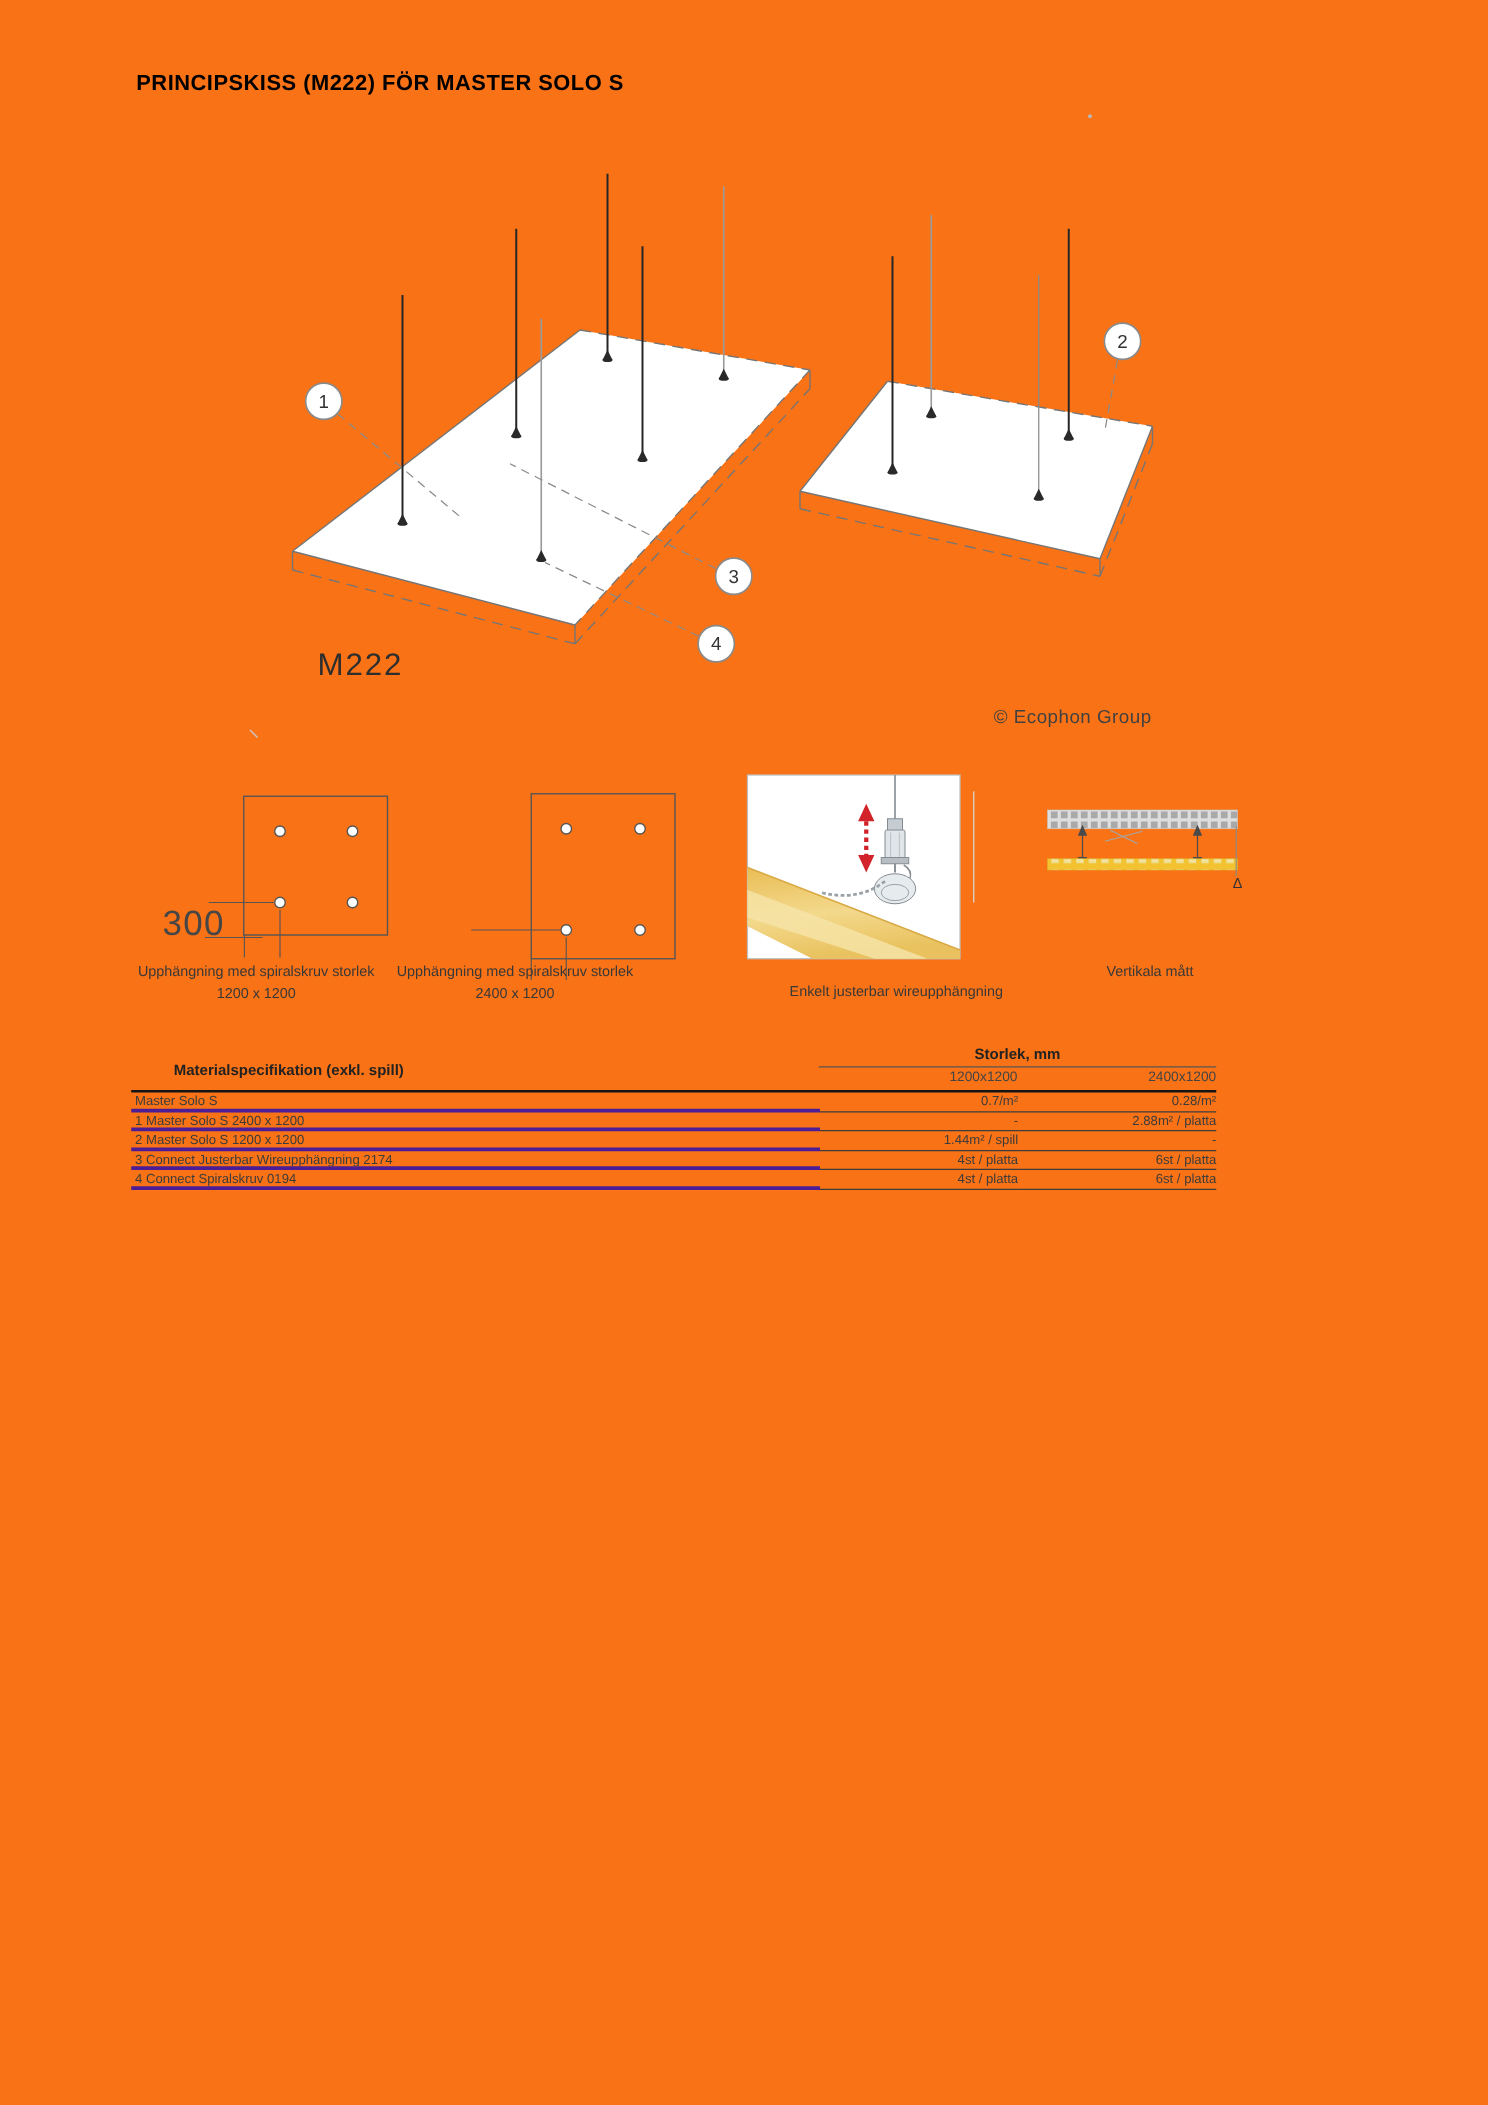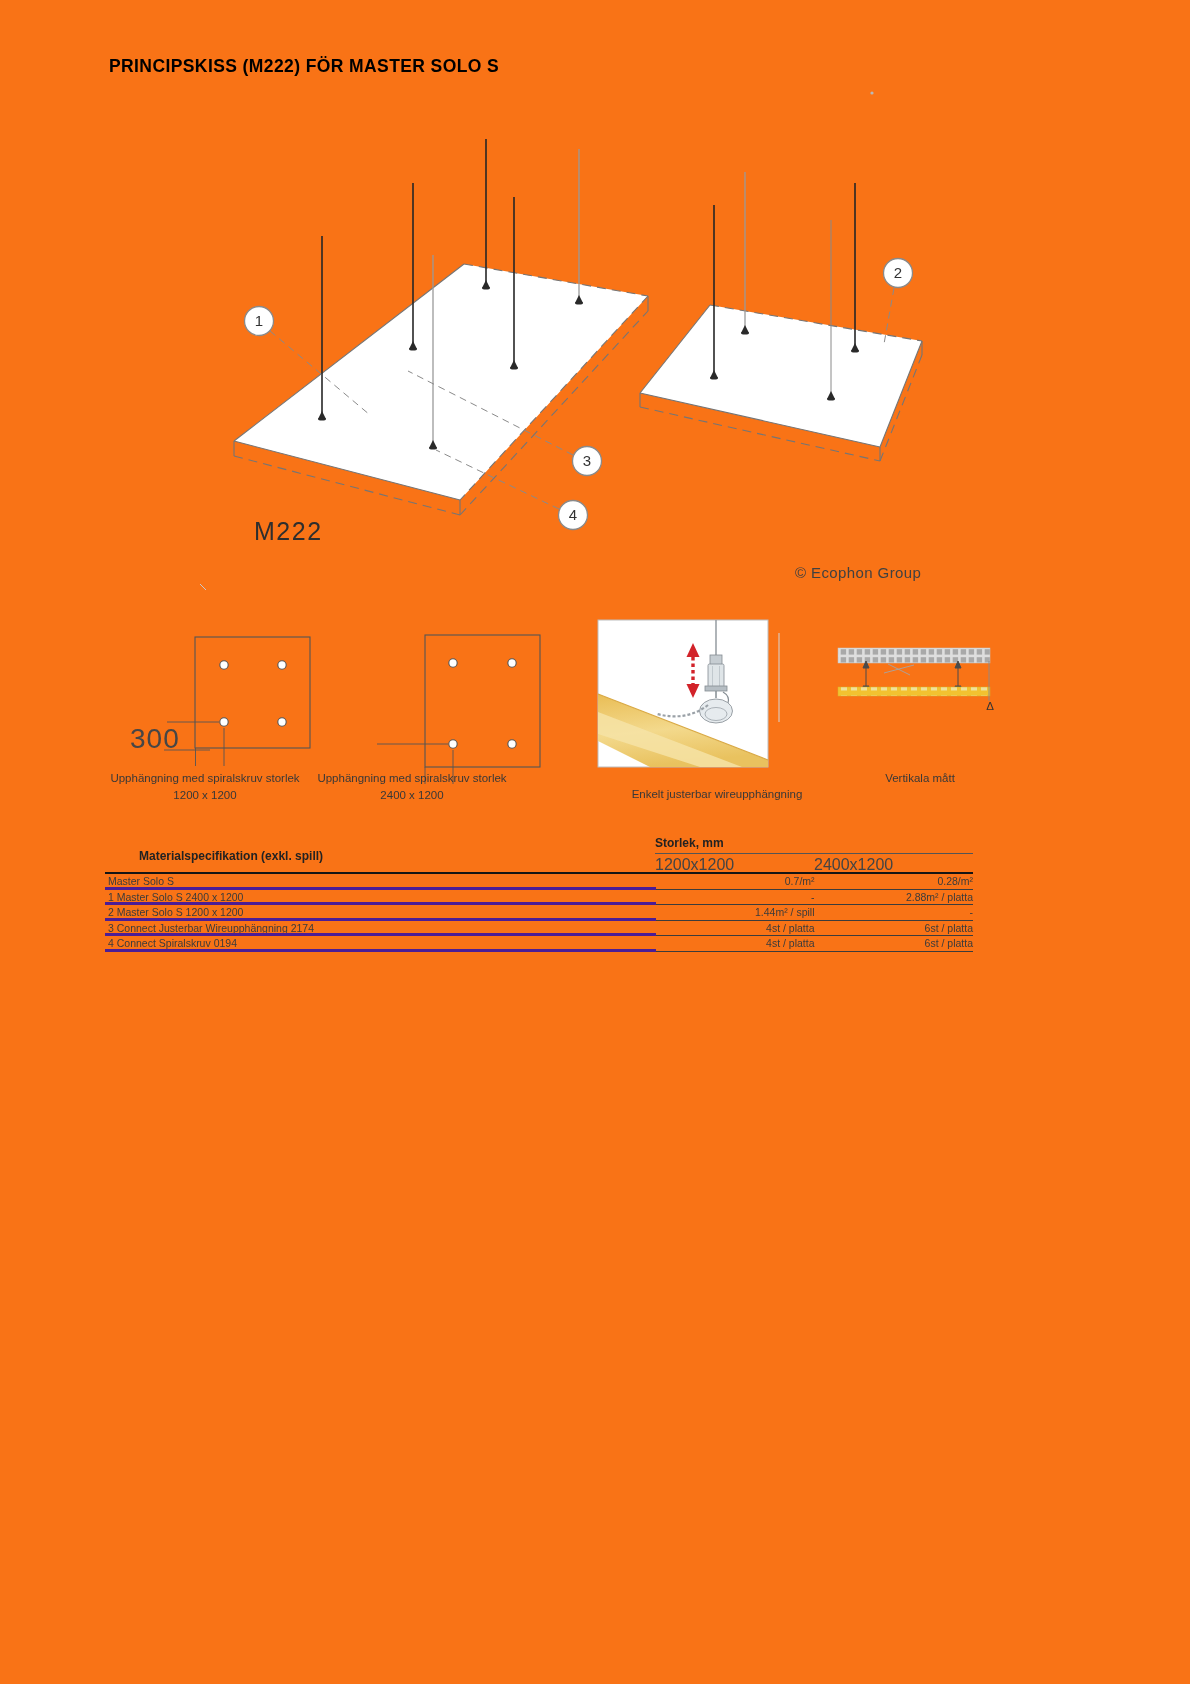--- a/index.html
+++ b/index.html
@@ -6,24 +6,24 @@
   .page{position:relative;width:1190px;height:1684px;background:#f97316;overflow:hidden;
         font-family:"Liberation Sans",sans-serif;color:#1a1a1a;}
   .abs{position:absolute;}
   .doc-title{left:109px;top:56px;font-size:17.5px;font-weight:bold;letter-spacing:.4px;color:#000;}
   .scene-svg{left:0;top:0;}
   .caption{font-size:11.5px;line-height:17px;color:#383838;text-align:center;transform:translateX(-50%);white-space:nowrap;}
   
   .spec-table{left:105px;top:836px;width:868px;font-size:10.5px;color:#3b3b3b;}
   .t-head{position:relative;height:36px;}
   .t-matspec{position:absolute;left:2px;top:13px;font-size:12px;font-weight:bold;color:#222;padding-left:32px;}
-  .t-storlek{position:absolute;left:550px;width:318px;top:0;text-align:left;font-size:12px;font-weight:bold;color:#222;}
+  .t-storlek{position:absolute;left:550px;width:318px;top:0;text-align:center;font-size:12px;font-weight:bold;color:#222;}
   .t-storlek-rule{position:absolute;left:550px;width:318px;top:17px;border-top:1px solid #555;}
   .t-cols{position:absolute;left:550px;width:318px;top:18px;display:flex;}
-  .t-cols div{flex:1;text-align:left;padding-top:2px;font-size:16px;color:#444;}
+  .t-cols div{flex:1;text-align:right;padding-top:2px;font-size:11px;color:#444;}
   .t-thick{border-top:2.5px solid #151515;}
   .t-row{display:flex;height:15.5px;line-height:15px;}
   .t-label{width:550px;padding-left:3px;border-bottom:3px solid #4c1d95;white-space:nowrap;overflow:hidden;}
   .t-val{width:159px;text-align:right;border-bottom:1.6px solid #3c3c3c;}
 </style>
 </head>
 <body>
 
 <div class="page">
 

